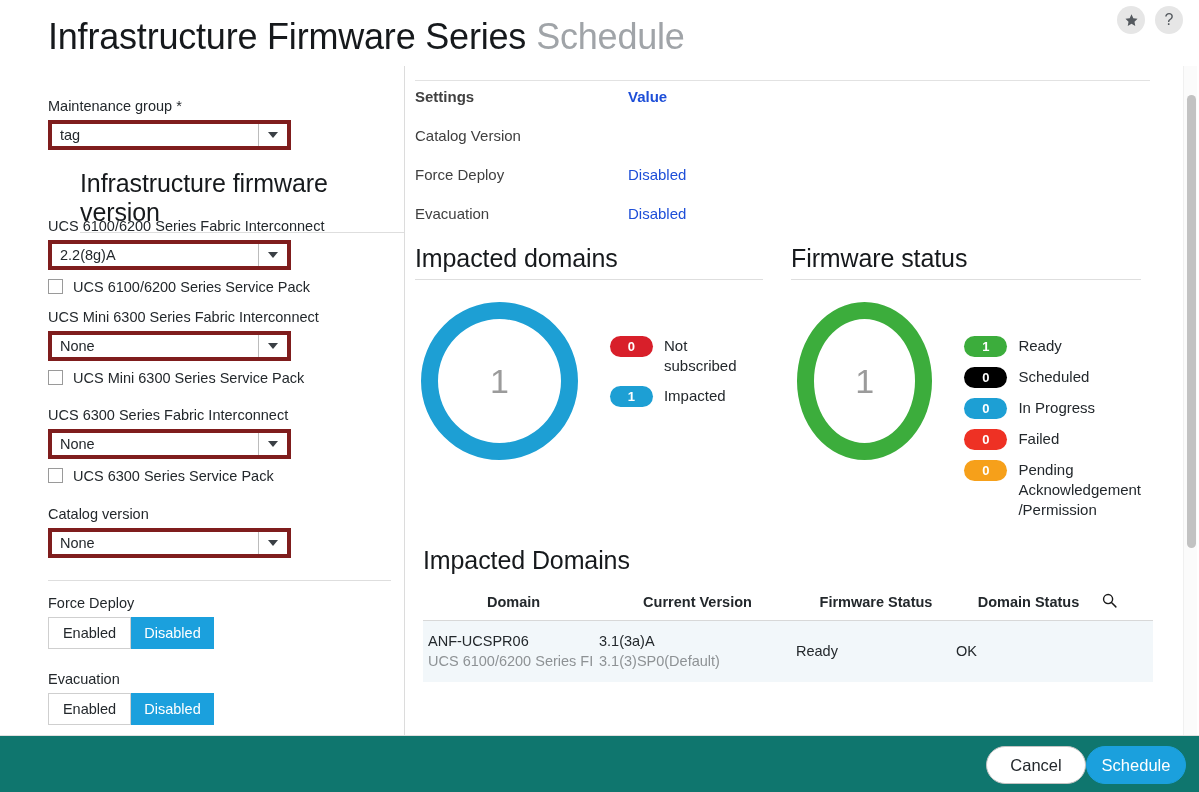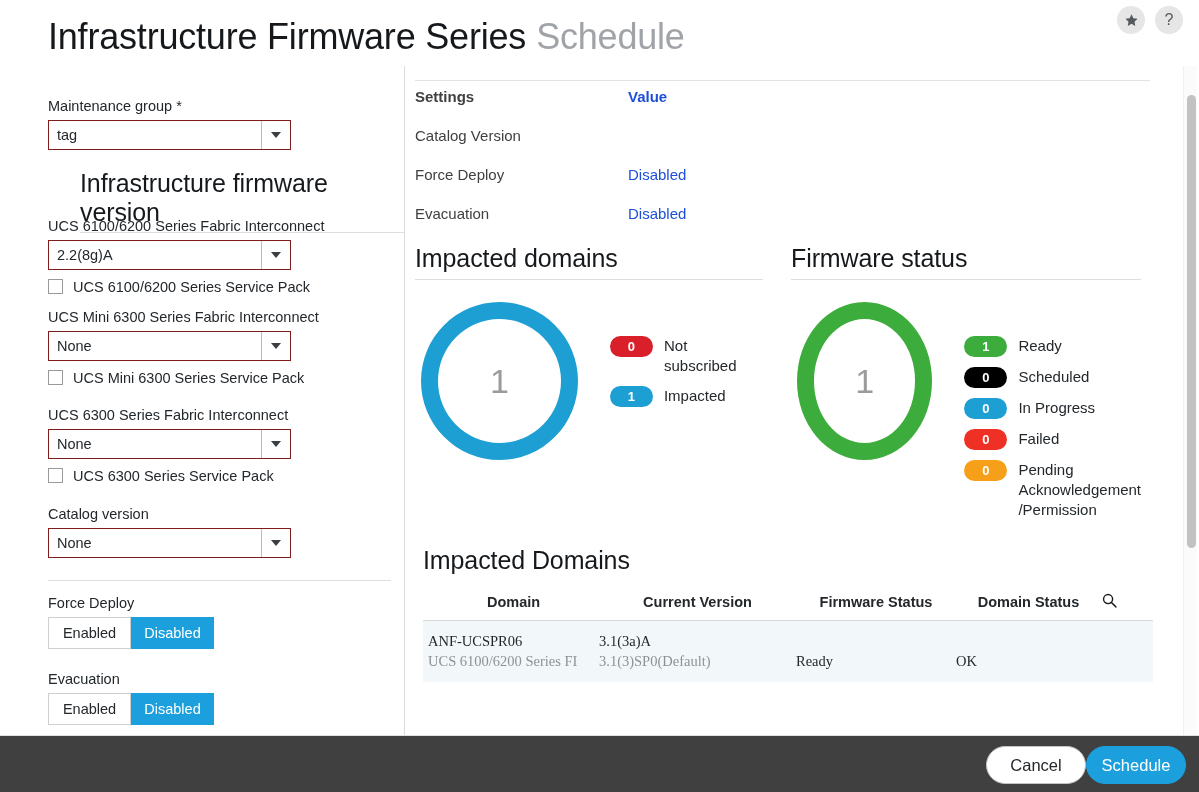--- a/index.html
+++ b/index.html
@@ -44,21 +44,21 @@
 
   
   .left { position: absolute; left: 0; top: 66px; width: 404px; height: 669px; overflow: hidden; }
   .lp { position: absolute; left: 48px; width: 345px; }
 
   .field-label { font-size: 14.5px; color: #23282c; margin-bottom: 6px; }
   .req-star { color: #23282c; }
 
   .select {
     position: relative; height: 30px; width: 243px;
-    border: 1px solid #7f1d1d; background: #fff; display: flex; align-items: stretch;
+    border: 4px solid #7f1d1d; background: #fff; display: flex; align-items: stretch;
   }
   .select .val {
     flex: 1; display: flex; align-items: center; padding-left: 8px;
     font-size: 14.5px; color: #23282c; overflow: hidden; white-space: nowrap;
   }
   .select .arrowbox {
     width: 29px; border-left: 1px solid #bcbcbc;
     display: flex; align-items: center; justify-content: center; cursor: pointer;
   }
   .caret {
@@ -124,21 +124,21 @@
     display: flex; align-items: center; justify-content: center;
     flex: 0 0 auto;
   }
   .leg-txt { font-size: 15px; color: #23282c; margin-left: 11px; line-height: 20px; }
 
   
   .idt-head {
     display: flex; align-items: center; height: 38px;
     border-bottom: 1px solid #d8d8d8; font-weight: bold; font-size: 14.5px; color: #23282c; text-align: center;
   }
-  .idt-row { display: flex; align-items: flex-end; padding-top: 11px; padding-bottom: 11px; font-family: Liberation Serif, serif; }
+  .idt-row { display: flex; align-items: center; padding-top: 11px; padding-bottom: 11px; }
   .idt-row.alt { background: #f2f7fa; }
   .c1 { width: 176px; padding-left: 5px; }
   .c2 { width: 197px; }
   .c3 { width: 160px; }
   .c4 { width: 145px; }
   .c5 { width: 45px; display: flex; justify-content: flex-start; }
   .cell-main { font-size: 14.5px; color: #23282c; line-height: 19px; }
   .cell-sub  { font-size: 14.5px; color: #8e9295; line-height: 20px; }
   .search-ic { cursor: pointer; }
 
@@ -146,21 +146,21 @@
   .scrollbar {
     position: absolute; right: 2px; top: 66px; width: 14px; height: 669px;
     background: #fbfbfb; border-left: 1px solid #f0f0f0;
   }
   .sb-thumb {
     position: absolute; left: 3px; top: 29px; width: 9px; height: 453px;
     background: #c2c2c2; border-radius: 5px; cursor: pointer;
   }
 
   
-  .footer { position: absolute; left: 0; top: 736px; width: 1199px; height: 56px; background: #404040; }
+  .footer { position: absolute; left: 0; top: 736px; width: 1199px; height: 56px; background: #0f766e; }
   .btn {
     position: absolute; height: 38px; border-radius: 19px; font-size: 16.5px;
     display: flex; align-items: center; justify-content: center; cursor: pointer;
   }
   .btn-cancel { right: 113px; top: 10px; width: 100px; background: #fff; border: 1px solid #c3c3c3; color: #23282c; }
   .btn-primary { right: 13px; top: 10px; width: 100px; background: #1ba0dd; border: 1px solid #1ba0dd; color: #fff; }
 </style>
 </head>
 <body>
 

